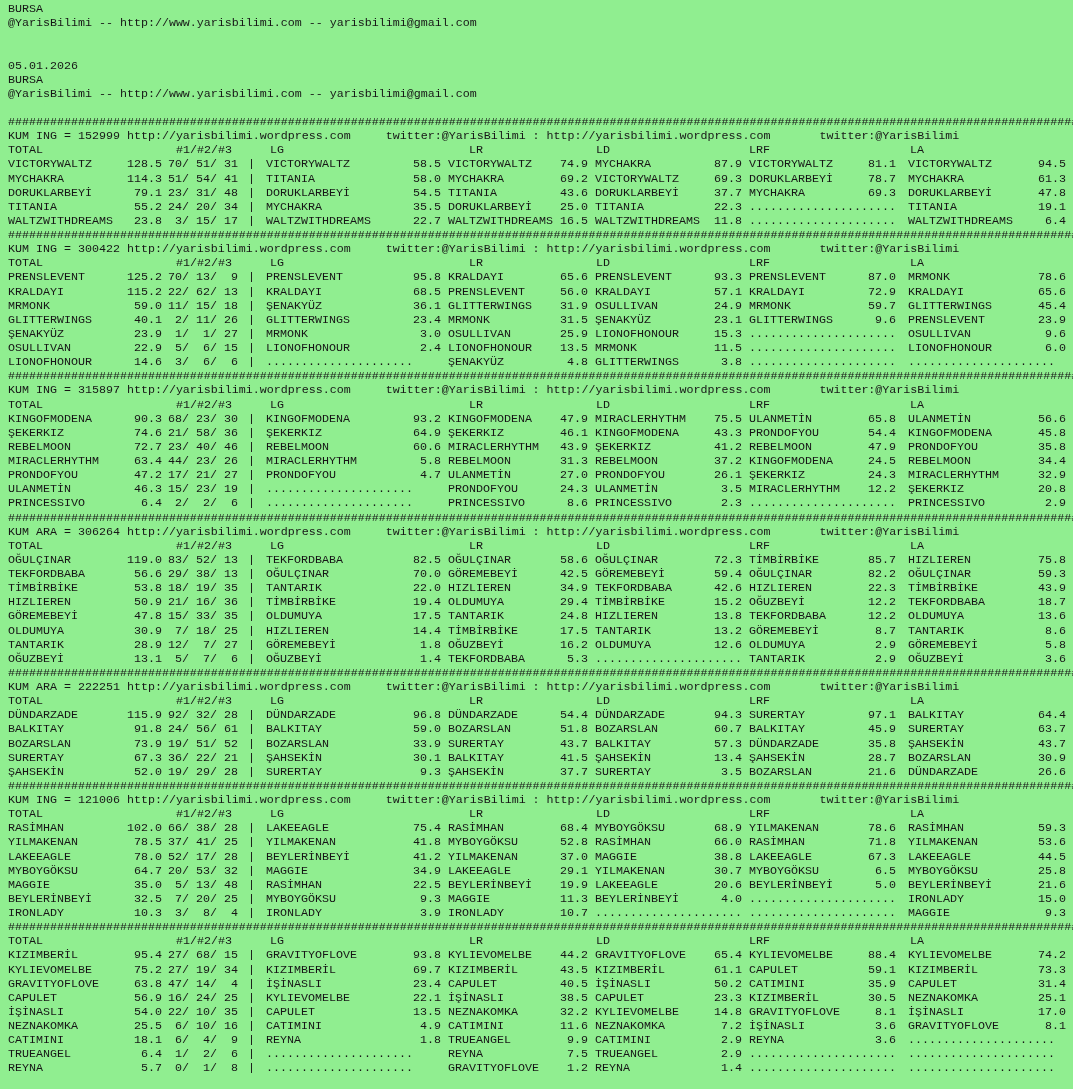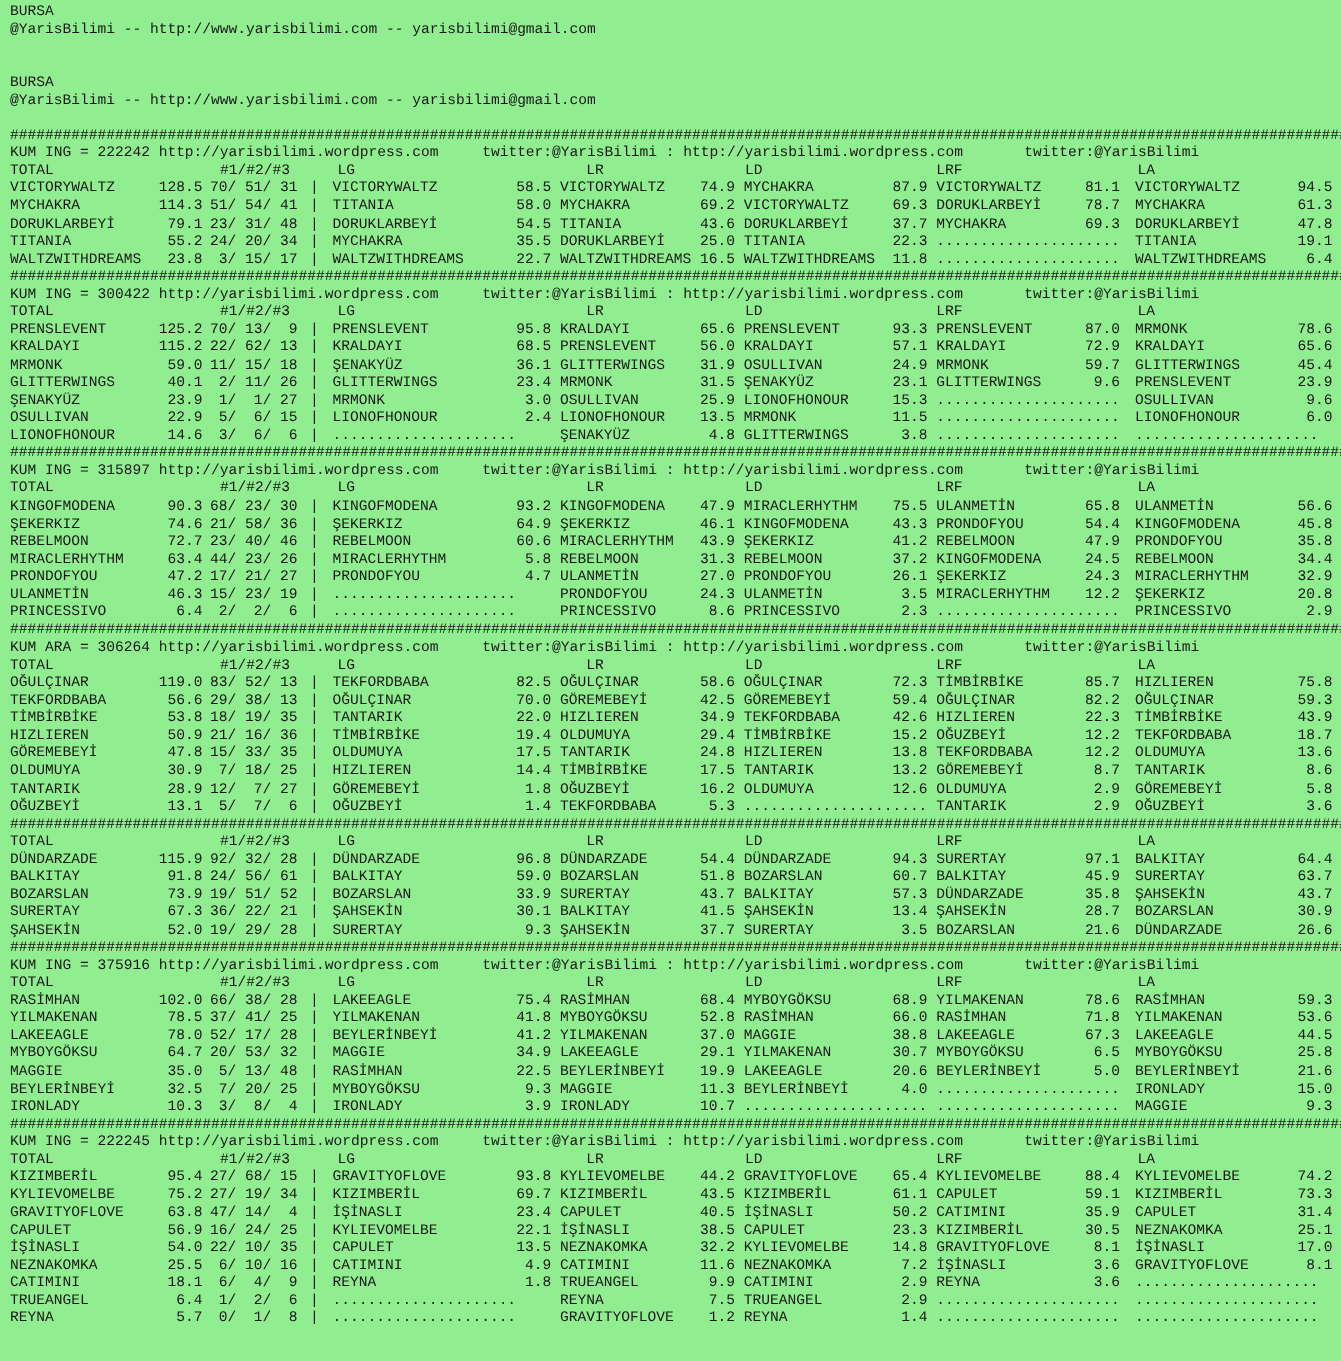--- a/index.html
+++ b/index.html
@@ -34,26 +34,27 @@
   .pipe{padding-left:10px;}
 </style>
 </head>
 <body>
 
 <div id="term">
   <div class="line">BURSA</div>
   <div class="line">@YarisBilimi -- http://www.yarisbilimi.com -- yarisbilimi@gmail.com</div>
   <div class="line"></div>
   <div class="line"></div>
+  <div class="line">05.01.2026</div>
   <div class="line">BURSA</div>
   <div class="line">@YarisBilimi -- http://www.yarisbilimi.com -- yarisbilimi@gmail.com</div>
   <div class="line"></div>
 
 <div class="line">##########################################################################################################################################################</div>
-    <div class="line">KUM ING = 222242 http://yarisbilimi.wordpress.com     twitter:@YarisBilimi : http://yarisbilimi.wordpress.com       twitter:@YarisBilimi</div>
+    <div class="line">KUM ING = 152999 http://yarisbilimi.wordpress.com     twitter:@YarisBilimi : http://yarisbilimi.wordpress.com       twitter:@YarisBilimi</div>
     <div class="line hdr"><span class="h-total">TOTAL</span><span class="h-counts">#1/#2/#3</span><span class="h-lg">LG</span><span class="h-lr">LR</span><span class="h-ld">LD</span><span class="h-lrf">LRF</span><span class="h-la">LA</span></div>
     <div class="line row"><span style="grid-area: 1 / 1;">VICTORYWALTZ</span><span class="right" style="grid-area: 1 / 2;">128.5</span><span class="right" style="grid-area: 1 / 3;">70/ 51/ 31</span><span class="pipe" style="grid-area: 1 / 4;">|</span><span style="grid-area: 1 / 5;">VICTORYWALTZ</span><span class="right" style="grid-area: 1 / 6;">58.5</span><span style="grid-area: 1 / 8;">VICTORYWALTZ</span><span class="right" style="grid-area: 1 / 9;">74.9</span><span style="grid-area: 1 / 11;">MYCHAKRA</span><span class="right" style="grid-area: 1 / 12;">87.9</span><span style="grid-area: 1 / 14;">VICTORYWALTZ</span><span class="right" style="grid-area: 1 / 15;">81.1</span><span style="grid-area: 1 / 17;">VICTORYWALTZ</span><span class="right" style="grid-area: 1 / 18;">94.5</span></div>
     <div class="line row"><span style="grid-area: 1 / 1;">MYCHAKRA</span><span class="right" style="grid-area: 1 / 2;">114.3</span><span class="right" style="grid-area: 1 / 3;">51/ 54/ 41</span><span class="pipe" style="grid-area: 1 / 4;">|</span><span style="grid-area: 1 / 5;">TITANIA</span><span class="right" style="grid-area: 1 / 6;">58.0</span><span style="grid-area: 1 / 8;">MYCHAKRA</span><span class="right" style="grid-area: 1 / 9;">69.2</span><span style="grid-area: 1 / 11;">VICTORYWALTZ</span><span class="right" style="grid-area: 1 / 12;">69.3</span><span style="grid-area: 1 / 14;">DORUKLARBEYİ</span><span class="right" style="grid-area: 1 / 15;">78.7</span><span style="grid-area: 1 / 17;">MYCHAKRA</span><span class="right" style="grid-area: 1 / 18;">61.3</span></div>
     <div class="line row"><span style="grid-area: 1 / 1;">DORUKLARBEYİ</span><span class="right" style="grid-area: 1 / 2;">79.1</span><span class="right" style="grid-area: 1 / 3;">23/ 31/ 48</span><span class="pipe" style="grid-area: 1 / 4;">|</span><span style="grid-area: 1 / 5;">DORUKLARBEYİ</span><span class="right" style="grid-area: 1 / 6;">54.5</span><span style="grid-area: 1 / 8;">TITANIA</span><span class="right" style="grid-area: 1 / 9;">43.6</span><span style="grid-area: 1 / 11;">DORUKLARBEYİ</span><span class="right" style="grid-area: 1 / 12;">37.7</span><span style="grid-area: 1 / 14;">MYCHAKRA</span><span class="right" style="grid-area: 1 / 15;">69.3</span><span style="grid-area: 1 / 17;">DORUKLARBEYİ</span><span class="right" style="grid-area: 1 / 18;">47.8</span></div>
     <div class="line row"><span style="grid-area: 1 / 1;">TITANIA</span><span class="right" style="grid-area: 1 / 2;">55.2</span><span class="right" style="grid-area: 1 / 3;">24/ 20/ 34</span><span class="pipe" style="grid-area: 1 / 4;">|</span><span style="grid-area: 1 / 5;">MYCHAKRA</span><span class="right" style="grid-area: 1 / 6;">35.5</span><span style="grid-area: 1 / 8;">DORUKLARBEYİ</span><span class="right" style="grid-area: 1 / 9;">25.0</span><span style="grid-area: 1 / 11;">TITANIA</span><span class="right" style="grid-area: 1 / 12;">22.3</span><span style="grid-area: 1 / 14 / auto / span 2;">.....................</span><span style="grid-area: 1 / 17;">TITANIA</span><span class="right" style="grid-area: 1 / 18;">19.1</span></div>
     <div class="line row"><span style="grid-area: 1 / 1;">WALTZWITHDREAMS</span><span class="right" style="grid-area: 1 / 2;">23.8</span><span class="right" style="grid-area: 1 / 3;"> 3/ 15/ 17</span><span class="pipe" style="grid-area: 1 / 4;">|</span><span style="grid-area: 1 / 5;">WALTZWITHDREAMS</span><span class="right" style="grid-area: 1 / 6;">22.7</span><span style="grid-area: 1 / 8;">WALTZWITHDREAMS</span><span class="right" style="grid-area: 1 / 9;">16.5</span><span style="grid-area: 1 / 11;">WALTZWITHDREAMS</span><span class="right" style="grid-area: 1 / 12;">11.8</span><span style="grid-area: 1 / 14 / auto / span 2;">.....................</span><span style="grid-area: 1 / 17;">WALTZWITHDREAMS</span><span class="right" style="grid-area: 1 / 18;">6.4</span></div>
     <div class="line">##########################################################################################################################################################</div>
     <div class="line">KUM ING = 300422 http://yarisbilimi.wordpress.com     twitter:@YarisBilimi : http://yarisbilimi.wordpress.com       twitter:@YarisBilimi</div>
     <div class="line hdr"><span class="h-total">TOTAL</span><span class="h-counts">#1/#2/#3</span><span class="h-lg">LG</span><span class="h-lr">LR</span><span class="h-ld">LD</span><span class="h-lrf">LRF</span><span class="h-la">LA</span></div>
     <div class="line row"><span style="grid-area: 1 / 1;">PRENSLEVENT</span><span class="right" style="grid-area: 1 / 2;">125.2</span><span class="right" style="grid-area: 1 / 3;">70/ 13/  9</span><span class="pipe" style="grid-area: 1 / 4;">|</span><span style="grid-area: 1 / 5;">PRENSLEVENT</span><span class="right" style="grid-area: 1 / 6;">95.8</span><span style="grid-area: 1 / 8;">KRALDAYI</span><span class="right" style="grid-area: 1 / 9;">65.6</span><span style="grid-area: 1 / 11;">PRENSLEVENT</span><span class="right" style="grid-area: 1 / 12;">93.3</span><span style="grid-area: 1 / 14;">PRENSLEVENT</span><span class="right" style="grid-area: 1 / 15;">87.0</span><span style="grid-area: 1 / 17;">MRMONK</span><span class="right" style="grid-area: 1 / 18;">78.6</span></div>
@@ -78,38 +79,38 @@
     <div class="line hdr"><span class="h-total">TOTAL</span><span class="h-counts">#1/#2/#3</span><span class="h-lg">LG</span><span class="h-lr">LR</span><span class="h-ld">LD</span><span class="h-lrf">LRF</span><span class="h-la">LA</span></div>
     <div class="line row"><span style="grid-area: 1 / 1;">OĞULÇINAR</span><span class="right" style="grid-area: 1 / 2;">119.0</span><span class="right" style="grid-area: 1 / 3;">83/ 52/ 13</span><span class="pipe" style="grid-area: 1 / 4;">|</span><span style="grid-area: 1 / 5;">TEKFORDBABA</span><span class="right" style="grid-area: 1 / 6;">82.5</span><span style="grid-area: 1 / 8;">OĞULÇINAR</span><span class="right" style="grid-area: 1 / 9;">58.6</span><span style="grid-area: 1 / 11;">OĞULÇINAR</span><span class="right" style="grid-area: 1 / 12;">72.3</span><span style="grid-area: 1 / 14;">TİMBİRBİKE</span><span class="right" style="grid-area: 1 / 15;">85.7</span><span style="grid-area: 1 / 17;">HIZLIEREN</span><span class="right" style="grid-area: 1 / 18;">75.8</span></div>
     <div class="line row"><span style="grid-area: 1 / 1;">TEKFORDBABA</span><span class="right" style="grid-area: 1 / 2;">56.6</span><span class="right" style="grid-area: 1 / 3;">29/ 38/ 13</span><span class="pipe" style="grid-area: 1 / 4;">|</span><span style="grid-area: 1 / 5;">OĞULÇINAR</span><span class="right" style="grid-area: 1 / 6;">70.0</span><span style="grid-area: 1 / 8;">GÖREMEBEYİ</span><span class="right" style="grid-area: 1 / 9;">42.5</span><span style="grid-area: 1 / 11;">GÖREMEBEYİ</span><span class="right" style="grid-area: 1 / 12;">59.4</span><span style="grid-area: 1 / 14;">OĞULÇINAR</span><span class="right" style="grid-area: 1 / 15;">82.2</span><span style="grid-area: 1 / 17;">OĞULÇINAR</span><span class="right" style="grid-area: 1 / 18;">59.3</span></div>
     <div class="line row"><span style="grid-area: 1 / 1;">TİMBİRBİKE</span><span class="right" style="grid-area: 1 / 2;">53.8</span><span class="right" style="grid-area: 1 / 3;">18/ 19/ 35</span><span class="pipe" style="grid-area: 1 / 4;">|</span><span style="grid-area: 1 / 5;">TANTARIK</span><span class="right" style="grid-area: 1 / 6;">22.0</span><span style="grid-area: 1 / 8;">HIZLIEREN</span><span class="right" style="grid-area: 1 / 9;">34.9</span><span style="grid-area: 1 / 11;">TEKFORDBABA</span><span class="right" style="grid-area: 1 / 12;">42.6</span><span style="grid-area: 1 / 14;">HIZLIEREN</span><span class="right" style="grid-area: 1 / 15;">22.3</span><span style="grid-area: 1 / 17;">TİMBİRBİKE</span><span class="right" style="grid-area: 1 / 18;">43.9</span></div>
     <div class="line row"><span style="grid-area: 1 / 1;">HIZLIEREN</span><span class="right" style="grid-area: 1 / 2;">50.9</span><span class="right" style="grid-area: 1 / 3;">21/ 16/ 36</span><span class="pipe" style="grid-area: 1 / 4;">|</span><span style="grid-area: 1 / 5;">TİMBİRBİKE</span><span class="right" style="grid-area: 1 / 6;">19.4</span><span style="grid-area: 1 / 8;">OLDUMUYA</span><span class="right" style="grid-area: 1 / 9;">29.4</span><span style="grid-area: 1 / 11;">TİMBİRBİKE</span><span class="right" style="grid-area: 1 / 12;">15.2</span><span style="grid-area: 1 / 14;">OĞUZBEYİ</span><span class="right" style="grid-area: 1 / 15;">12.2</span><span style="grid-area: 1 / 17;">TEKFORDBABA</span><span class="right" style="grid-area: 1 / 18;">18.7</span></div>
     <div class="line row"><span style="grid-area: 1 / 1;">GÖREMEBEYİ</span><span class="right" style="grid-area: 1 / 2;">47.8</span><span class="right" style="grid-area: 1 / 3;">15/ 33/ 35</span><span class="pipe" style="grid-area: 1 / 4;">|</span><span style="grid-area: 1 / 5;">OLDUMUYA</span><span class="right" style="grid-area: 1 / 6;">17.5</span><span style="grid-area: 1 / 8;">TANTARIK</span><span class="right" style="grid-area: 1 / 9;">24.8</span><span style="grid-area: 1 / 11;">HIZLIEREN</span><span class="right" style="grid-area: 1 / 12;">13.8</span><span style="grid-area: 1 / 14;">TEKFORDBABA</span><span class="right" style="grid-area: 1 / 15;">12.2</span><span style="grid-area: 1 / 17;">OLDUMUYA</span><span class="right" style="grid-area: 1 / 18;">13.6</span></div>
     <div class="line row"><span style="grid-area: 1 / 1;">OLDUMUYA</span><span class="right" style="grid-area: 1 / 2;">30.9</span><span class="right" style="grid-area: 1 / 3;"> 7/ 18/ 25</span><span class="pipe" style="grid-area: 1 / 4;">|</span><span style="grid-area: 1 / 5;">HIZLIEREN</span><span class="right" style="grid-area: 1 / 6;">14.4</span><span style="grid-area: 1 / 8;">TİMBİRBİKE</span><span class="right" style="grid-area: 1 / 9;">17.5</span><span style="grid-area: 1 / 11;">TANTARIK</span><span class="right" style="grid-area: 1 / 12;">13.2</span><span style="grid-area: 1 / 14;">GÖREMEBEYİ</span><span class="right" style="grid-area: 1 / 15;">8.7</span><span style="grid-area: 1 / 17;">TANTARIK</span><span class="right" style="grid-area: 1 / 18;">8.6</span></div>
     <div class="line row"><span style="grid-area: 1 / 1;">TANTARIK</span><span class="right" style="grid-area: 1 / 2;">28.9</span><span class="right" style="grid-area: 1 / 3;">12/  7/ 27</span><span class="pipe" style="grid-area: 1 / 4;">|</span><span style="grid-area: 1 / 5;">GÖREMEBEYİ</span><span class="right" style="grid-area: 1 / 6;">1.8</span><span style="grid-area: 1 / 8;">OĞUZBEYİ</span><span class="right" style="grid-area: 1 / 9;">16.2</span><span style="grid-area: 1 / 11;">OLDUMUYA</span><span class="right" style="grid-area: 1 / 12;">12.6</span><span style="grid-area: 1 / 14;">OLDUMUYA</span><span class="right" style="grid-area: 1 / 15;">2.9</span><span style="grid-area: 1 / 17;">GÖREMEBEYİ</span><span class="right" style="grid-area: 1 / 18;">5.8</span></div>
     <div class="line row"><span style="grid-area: 1 / 1;">OĞUZBEYİ</span><span class="right" style="grid-area: 1 / 2;">13.1</span><span class="right" style="grid-area: 1 / 3;"> 5/  7/  6</span><span class="pipe" style="grid-area: 1 / 4;">|</span><span style="grid-area: 1 / 5;">OĞUZBEYİ</span><span class="right" style="grid-area: 1 / 6;">1.4</span><span style="grid-area: 1 / 8;">TEKFORDBABA</span><span class="right" style="grid-area: 1 / 9;">5.3</span><span style="grid-area: 1 / 11 / auto / span 2;">.....................</span><span style="grid-area: 1 / 14;">TANTARIK</span><span class="right" style="grid-area: 1 / 15;">2.9</span><span style="grid-area: 1 / 17;">OĞUZBEYİ</span><span class="right" style="grid-area: 1 / 18;">3.6</span></div>
     <div class="line">##########################################################################################################################################################</div>
+    <div class="line">KUM ARA = 222251 http://yarisbilimi.wordpress.com     twitter:@YarisBilimi : http://yarisbilimi.wordpress.com       twitter:@YarisBilimi</div>
     <div class="line hdr"><span class="h-total">TOTAL</span><span class="h-counts">#1/#2/#3</span><span class="h-lg">LG</span><span class="h-lr">LR</span><span class="h-ld">LD</span><span class="h-lrf">LRF</span><span class="h-la">LA</span></div>
     <div class="line row"><span style="grid-area: 1 / 1;">DÜNDARZADE</span><span class="right" style="grid-area: 1 / 2;">115.9</span><span class="right" style="grid-area: 1 / 3;">92/ 32/ 28</span><span class="pipe" style="grid-area: 1 / 4;">|</span><span style="grid-area: 1 / 5;">DÜNDARZADE</span><span class="right" style="grid-area: 1 / 6;">96.8</span><span style="grid-area: 1 / 8;">DÜNDARZADE</span><span class="right" style="grid-area: 1 / 9;">54.4</span><span style="grid-area: 1 / 11;">DÜNDARZADE</span><span class="right" style="grid-area: 1 / 12;">94.3</span><span style="grid-area: 1 / 14;">SURERTAY</span><span class="right" style="grid-area: 1 / 15;">97.1</span><span style="grid-area: 1 / 17;">BALKITAY</span><span class="right" style="grid-area: 1 / 18;">64.4</span></div>
     <div class="line row"><span style="grid-area: 1 / 1;">BALKITAY</span><span class="right" style="grid-area: 1 / 2;">91.8</span><span class="right" style="grid-area: 1 / 3;">24/ 56/ 61</span><span class="pipe" style="grid-area: 1 / 4;">|</span><span style="grid-area: 1 / 5;">BALKITAY</span><span class="right" style="grid-area: 1 / 6;">59.0</span><span style="grid-area: 1 / 8;">BOZARSLAN</span><span class="right" style="grid-area: 1 / 9;">51.8</span><span style="grid-area: 1 / 11;">BOZARSLAN</span><span class="right" style="grid-area: 1 / 12;">60.7</span><span style="grid-area: 1 / 14;">BALKITAY</span><span class="right" style="grid-area: 1 / 15;">45.9</span><span style="grid-area: 1 / 17;">SURERTAY</span><span class="right" style="grid-area: 1 / 18;">63.7</span></div>
     <div class="line row"><span style="grid-area: 1 / 1;">BOZARSLAN</span><span class="right" style="grid-area: 1 / 2;">73.9</span><span class="right" style="grid-area: 1 / 3;">19/ 51/ 52</span><span class="pipe" style="grid-area: 1 / 4;">|</span><span style="grid-area: 1 / 5;">BOZARSLAN</span><span class="right" style="grid-area: 1 / 6;">33.9</span><span style="grid-area: 1 / 8;">SURERTAY</span><span class="right" style="grid-area: 1 / 9;">43.7</span><span style="grid-area: 1 / 11;">BALKITAY</span><span class="right" style="grid-area: 1 / 12;">57.3</span><span style="grid-area: 1 / 14;">DÜNDARZADE</span><span class="right" style="grid-area: 1 / 15;">35.8</span><span style="grid-area: 1 / 17;">ŞAHSEKİN</span><span class="right" style="grid-area: 1 / 18;">43.7</span></div>
     <div class="line row"><span style="grid-area: 1 / 1;">SURERTAY</span><span class="right" style="grid-area: 1 / 2;">67.3</span><span class="right" style="grid-area: 1 / 3;">36/ 22/ 21</span><span class="pipe" style="grid-area: 1 / 4;">|</span><span style="grid-area: 1 / 5;">ŞAHSEKİN</span><span class="right" style="grid-area: 1 / 6;">30.1</span><span style="grid-area: 1 / 8;">BALKITAY</span><span class="right" style="grid-area: 1 / 9;">41.5</span><span style="grid-area: 1 / 11;">ŞAHSEKİN</span><span class="right" style="grid-area: 1 / 12;">13.4</span><span style="grid-area: 1 / 14;">ŞAHSEKİN</span><span class="right" style="grid-area: 1 / 15;">28.7</span><span style="grid-area: 1 / 17;">BOZARSLAN</span><span class="right" style="grid-area: 1 / 18;">30.9</span></div>
     <div class="line row"><span style="grid-area: 1 / 1;">ŞAHSEKİN</span><span class="right" style="grid-area: 1 / 2;">52.0</span><span class="right" style="grid-area: 1 / 3;">19/ 29/ 28</span><span class="pipe" style="grid-area: 1 / 4;">|</span><span style="grid-area: 1 / 5;">SURERTAY</span><span class="right" style="grid-area: 1 / 6;">9.3</span><span style="grid-area: 1 / 8;">ŞAHSEKİN</span><span class="right" style="grid-area: 1 / 9;">37.7</span><span style="grid-area: 1 / 11;">SURERTAY</span><span class="right" style="grid-area: 1 / 12;">3.5</span><span style="grid-area: 1 / 14;">BOZARSLAN</span><span class="right" style="grid-area: 1 / 15;">21.6</span><span style="grid-area: 1 / 17;">DÜNDARZADE</span><span class="right" style="grid-area: 1 / 18;">26.6</span></div>
     <div class="line">##########################################################################################################################################################</div>
-    <div class="line">KUM ING = 375916 http://yarisbilimi.wordpress.com     twitter:@YarisBilimi : http://yarisbilimi.wordpress.com       twitter:@YarisBilimi</div>
+    <div class="line">KUM ING = 121006 http://yarisbilimi.wordpress.com     twitter:@YarisBilimi : http://yarisbilimi.wordpress.com       twitter:@YarisBilimi</div>
     <div class="line hdr"><span class="h-total">TOTAL</span><span class="h-counts">#1/#2/#3</span><span class="h-lg">LG</span><span class="h-lr">LR</span><span class="h-ld">LD</span><span class="h-lrf">LRF</span><span class="h-la">LA</span></div>
     <div class="line row"><span style="grid-area: 1 / 1;">RASİMHAN</span><span class="right" style="grid-area: 1 / 2;">102.0</span><span class="right" style="grid-area: 1 / 3;">66/ 38/ 28</span><span class="pipe" style="grid-area: 1 / 4;">|</span><span style="grid-area: 1 / 5;">LAKEEAGLE</span><span class="right" style="grid-area: 1 / 6;">75.4</span><span style="grid-area: 1 / 8;">RASİMHAN</span><span class="right" style="grid-area: 1 / 9;">68.4</span><span style="grid-area: 1 / 11;">MYBOYGÖKSU</span><span class="right" style="grid-area: 1 / 12;">68.9</span><span style="grid-area: 1 / 14;">YILMAKENAN</span><span class="right" style="grid-area: 1 / 15;">78.6</span><span style="grid-area: 1 / 17;">RASİMHAN</span><span class="right" style="grid-area: 1 / 18;">59.3</span></div>
     <div class="line row"><span style="grid-area: 1 / 1;">YILMAKENAN</span><span class="right" style="grid-area: 1 / 2;">78.5</span><span class="right" style="grid-area: 1 / 3;">37/ 41/ 25</span><span class="pipe" style="grid-area: 1 / 4;">|</span><span style="grid-area: 1 / 5;">YILMAKENAN</span><span class="right" style="grid-area: 1 / 6;">41.8</span><span style="grid-area: 1 / 8;">MYBOYGÖKSU</span><span class="right" style="grid-area: 1 / 9;">52.8</span><span style="grid-area: 1 / 11;">RASİMHAN</span><span class="right" style="grid-area: 1 / 12;">66.0</span><span style="grid-area: 1 / 14;">RASİMHAN</span><span class="right" style="grid-area: 1 / 15;">71.8</span><span style="grid-area: 1 / 17;">YILMAKENAN</span><span class="right" style="grid-area: 1 / 18;">53.6</span></div>
     <div class="line row"><span style="grid-area: 1 / 1;">LAKEEAGLE</span><span class="right" style="grid-area: 1 / 2;">78.0</span><span class="right" style="grid-area: 1 / 3;">52/ 17/ 28</span><span class="pipe" style="grid-area: 1 / 4;">|</span><span style="grid-area: 1 / 5;">BEYLERİNBEYİ</span><span class="right" style="grid-area: 1 / 6;">41.2</span><span style="grid-area: 1 / 8;">YILMAKENAN</span><span class="right" style="grid-area: 1 / 9;">37.0</span><span style="grid-area: 1 / 11;">MAGGIE</span><span class="right" style="grid-area: 1 / 12;">38.8</span><span style="grid-area: 1 / 14;">LAKEEAGLE</span><span class="right" style="grid-area: 1 / 15;">67.3</span><span style="grid-area: 1 / 17;">LAKEEAGLE</span><span class="right" style="grid-area: 1 / 18;">44.5</span></div>
     <div class="line row"><span style="grid-area: 1 / 1;">MYBOYGÖKSU</span><span class="right" style="grid-area: 1 / 2;">64.7</span><span class="right" style="grid-area: 1 / 3;">20/ 53/ 32</span><span class="pipe" style="grid-area: 1 / 4;">|</span><span style="grid-area: 1 / 5;">MAGGIE</span><span class="right" style="grid-area: 1 / 6;">34.9</span><span style="grid-area: 1 / 8;">LAKEEAGLE</span><span class="right" style="grid-area: 1 / 9;">29.1</span><span style="grid-area: 1 / 11;">YILMAKENAN</span><span class="right" style="grid-area: 1 / 12;">30.7</span><span style="grid-area: 1 / 14;">MYBOYGÖKSU</span><span class="right" style="grid-area: 1 / 15;">6.5</span><span style="grid-area: 1 / 17;">MYBOYGÖKSU</span><span class="right" style="grid-area: 1 / 18;">25.8</span></div>
     <div class="line row"><span style="grid-area: 1 / 1;">MAGGIE</span><span class="right" style="grid-area: 1 / 2;">35.0</span><span class="right" style="grid-area: 1 / 3;"> 5/ 13/ 48</span><span class="pipe" style="grid-area: 1 / 4;">|</span><span style="grid-area: 1 / 5;">RASİMHAN</span><span class="right" style="grid-area: 1 / 6;">22.5</span><span style="grid-area: 1 / 8;">BEYLERİNBEYİ</span><span class="right" style="grid-area: 1 / 9;">19.9</span><span style="grid-area: 1 / 11;">LAKEEAGLE</span><span class="right" style="grid-area: 1 / 12;">20.6</span><span style="grid-area: 1 / 14;">BEYLERİNBEYİ</span><span class="right" style="grid-area: 1 / 15;">5.0</span><span style="grid-area: 1 / 17;">BEYLERİNBEYİ</span><span class="right" style="grid-area: 1 / 18;">21.6</span></div>
     <div class="line row"><span style="grid-area: 1 / 1;">BEYLERİNBEYİ</span><span class="right" style="grid-area: 1 / 2;">32.5</span><span class="right" style="grid-area: 1 / 3;"> 7/ 20/ 25</span><span class="pipe" style="grid-area: 1 / 4;">|</span><span style="grid-area: 1 / 5;">MYBOYGÖKSU</span><span class="right" style="grid-area: 1 / 6;">9.3</span><span style="grid-area: 1 / 8;">MAGGIE</span><span class="right" style="grid-area: 1 / 9;">11.3</span><span style="grid-area: 1 / 11;">BEYLERİNBEYİ</span><span class="right" style="grid-area: 1 / 12;">4.0</span><span style="grid-area: 1 / 14 / auto / span 2;">.....................</span><span style="grid-area: 1 / 17;">IRONLADY</span><span class="right" style="grid-area: 1 / 18;">15.0</span></div>
     <div class="line row"><span style="grid-area: 1 / 1;">IRONLADY</span><span class="right" style="grid-area: 1 / 2;">10.3</span><span class="right" style="grid-area: 1 / 3;"> 3/  8/  4</span><span class="pipe" style="grid-area: 1 / 4;">|</span><span style="grid-area: 1 / 5;">IRONLADY</span><span class="right" style="grid-area: 1 / 6;">3.9</span><span style="grid-area: 1 / 8;">IRONLADY</span><span class="right" style="grid-area: 1 / 9;">10.7</span><span style="grid-area: 1 / 11 / auto / span 2;">.....................</span><span style="grid-area: 1 / 14 / auto / span 2;">.....................</span><span style="grid-area: 1 / 17;">MAGGIE</span><span class="right" style="grid-area: 1 / 18;">9.3</span></div>
     <div class="line">##########################################################################################################################################################</div>
-    <div class="line">KUM ING = 222245 http://yarisbilimi.wordpress.com     twitter:@YarisBilimi : http://yarisbilimi.wordpress.com       twitter:@YarisBilimi</div>
     <div class="line hdr"><span class="h-total">TOTAL</span><span class="h-counts">#1/#2/#3</span><span class="h-lg">LG</span><span class="h-lr">LR</span><span class="h-ld">LD</span><span class="h-lrf">LRF</span><span class="h-la">LA</span></div>
     <div class="line row"><span style="grid-area: 1 / 1;">KIZIMBERİL</span><span class="right" style="grid-area: 1 / 2;">95.4</span><span class="right" style="grid-area: 1 / 3;">27/ 68/ 15</span><span class="pipe" style="grid-area: 1 / 4;">|</span><span style="grid-area: 1 / 5;">GRAVITYOFLOVE</span><span class="right" style="grid-area: 1 / 6;">93.8</span><span style="grid-area: 1 / 8;">KYLIEVOMELBE</span><span class="right" style="grid-area: 1 / 9;">44.2</span><span style="grid-area: 1 / 11;">GRAVITYOFLOVE</span><span class="right" style="grid-area: 1 / 12;">65.4</span><span style="grid-area: 1 / 14;">KYLIEVOMELBE</span><span class="right" style="grid-area: 1 / 15;">88.4</span><span style="grid-area: 1 / 17;">KYLIEVOMELBE</span><span class="right" style="grid-area: 1 / 18;">74.2</span></div>
     <div class="line row"><span style="grid-area: 1 / 1;">KYLIEVOMELBE</span><span class="right" style="grid-area: 1 / 2;">75.2</span><span class="right" style="grid-area: 1 / 3;">27/ 19/ 34</span><span class="pipe" style="grid-area: 1 / 4;">|</span><span style="grid-area: 1 / 5;">KIZIMBERİL</span><span class="right" style="grid-area: 1 / 6;">69.7</span><span style="grid-area: 1 / 8;">KIZIMBERİL</span><span class="right" style="grid-area: 1 / 9;">43.5</span><span style="grid-area: 1 / 11;">KIZIMBERİL</span><span class="right" style="grid-area: 1 / 12;">61.1</span><span style="grid-area: 1 / 14;">CAPULET</span><span class="right" style="grid-area: 1 / 15;">59.1</span><span style="grid-area: 1 / 17;">KIZIMBERİL</span><span class="right" style="grid-area: 1 / 18;">73.3</span></div>
     <div class="line row"><span style="grid-area: 1 / 1;">GRAVITYOFLOVE</span><span class="right" style="grid-area: 1 / 2;">63.8</span><span class="right" style="grid-area: 1 / 3;">47/ 14/  4</span><span class="pipe" style="grid-area: 1 / 4;">|</span><span style="grid-area: 1 / 5;">İŞİNASLI</span><span class="right" style="grid-area: 1 / 6;">23.4</span><span style="grid-area: 1 / 8;">CAPULET</span><span class="right" style="grid-area: 1 / 9;">40.5</span><span style="grid-area: 1 / 11;">İŞİNASLI</span><span class="right" style="grid-area: 1 / 12;">50.2</span><span style="grid-area: 1 / 14;">CATIMINI</span><span class="right" style="grid-area: 1 / 15;">35.9</span><span style="grid-area: 1 / 17;">CAPULET</span><span class="right" style="grid-area: 1 / 18;">31.4</span></div>
     <div class="line row"><span style="grid-area: 1 / 1;">CAPULET</span><span class="right" style="grid-area: 1 / 2;">56.9</span><span class="right" style="grid-area: 1 / 3;">16/ 24/ 25</span><span class="pipe" style="grid-area: 1 / 4;">|</span><span style="grid-area: 1 / 5;">KYLIEVOMELBE</span><span class="right" style="grid-area: 1 / 6;">22.1</span><span style="grid-area: 1 / 8;">İŞİNASLI</span><span class="right" style="grid-area: 1 / 9;">38.5</span><span style="grid-area: 1 / 11;">CAPULET</span><span class="right" style="grid-area: 1 / 12;">23.3</span><span style="grid-area: 1 / 14;">KIZIMBERİL</span><span class="right" style="grid-area: 1 / 15;">30.5</span><span style="grid-area: 1 / 17;">NEZNAKOMKA</span><span class="right" style="grid-area: 1 / 18;">25.1</span></div>
     <div class="line row"><span style="grid-area: 1 / 1;">İŞİNASLI</span><span class="right" style="grid-area: 1 / 2;">54.0</span><span class="right" style="grid-area: 1 / 3;">22/ 10/ 35</span><span class="pipe" style="grid-area: 1 / 4;">|</span><span style="grid-area: 1 / 5;">CAPULET</span><span class="right" style="grid-area: 1 / 6;">13.5</span><span style="grid-area: 1 / 8;">NEZNAKOMKA</span><span class="right" style="grid-area: 1 / 9;">32.2</span><span style="grid-area: 1 / 11;">KYLIEVOMELBE</span><span class="right" style="grid-area: 1 / 12;">14.8</span><span style="grid-area: 1 / 14;">GRAVITYOFLOVE</span><span class="right" style="grid-area: 1 / 15;">8.1</span><span style="grid-area: 1 / 17;">İŞİNASLI</span><span class="right" style="grid-area: 1 / 18;">17.0</span></div>
     <div class="line row"><span style="grid-area: 1 / 1;">NEZNAKOMKA</span><span class="right" style="grid-area: 1 / 2;">25.5</span><span class="right" style="grid-area: 1 / 3;"> 6/ 10/ 16</span><span class="pipe" style="grid-area: 1 / 4;">|</span><span style="grid-area: 1 / 5;">CATIMINI</span><span class="right" style="grid-area: 1 / 6;">4.9</span><span style="grid-area: 1 / 8;">CATIMINI</span><span class="right" style="grid-area: 1 / 9;">11.6</span><span style="grid-area: 1 / 11;">NEZNAKOMKA</span><span class="right" style="grid-area: 1 / 12;">7.2</span><span style="grid-area: 1 / 14;">İŞİNASLI</span><span class="right" style="grid-area: 1 / 15;">3.6</span><span style="grid-area: 1 / 17;">GRAVITYOFLOVE</span><span class="right" style="grid-area: 1 / 18;">8.1</span></div>
     <div class="line row"><span style="grid-area: 1 / 1;">CATIMINI</span><span class="right" style="grid-area: 1 / 2;">18.1</span><span class="right" style="grid-area: 1 / 3;"> 6/  4/  9</span><span class="pipe" style="grid-area: 1 / 4;">|</span><span style="grid-area: 1 / 5;">REYNA</span><span class="right" style="grid-area: 1 / 6;">1.8</span><span style="grid-area: 1 / 8;">TRUEANGEL</span><span class="right" style="grid-area: 1 / 9;">9.9</span><span style="grid-area: 1 / 11;">CATIMINI</span><span class="right" style="grid-area: 1 / 12;">2.9</span><span style="grid-area: 1 / 14;">REYNA</span><span class="right" style="grid-area: 1 / 15;">3.6</span><span style="grid-area: 1 / 17 / auto / span 2;">.....................</span></div>
     <div class="line row"><span style="grid-area: 1 / 1;">TRUEANGEL</span><span class="right" style="grid-area: 1 / 2;">6.4</span><span class="right" style="grid-area: 1 / 3;"> 1/  2/  6</span><span class="pipe" style="grid-area: 1 / 4;">|</span><span style="grid-area: 1 / 5 / auto / span 2;">.....................</span><span style="grid-area: 1 / 8;">REYNA</span><span class="right" style="grid-area: 1 / 9;">7.5</span><span style="grid-area: 1 / 11;">TRUEANGEL</span><span class="right" style="grid-area: 1 / 12;">2.9</span><span style="grid-area: 1 / 14 / auto / span 2;">.....................</span><span style="grid-area: 1 / 17 / auto / span 2;">.....................</span></div>
     <div class="line row"><span style="grid-area: 1 / 1;">REYNA</span><span class="right" style="grid-area: 1 / 2;">5.7</span><span class="right" style="grid-area: 1 / 3;"> 0/  1/  8</span><span class="pipe" style="grid-area: 1 / 4;">|</span><span style="grid-area: 1 / 5 / auto / span 2;">.....................</span><span style="grid-area: 1 / 8;">GRAVITYOFLOVE</span><span class="right" style="grid-area: 1 / 9;">1.2</span><span style="grid-area: 1 / 11;">REYNA</span><span class="right" style="grid-area: 1 / 12;">1.4</span><span style="grid-area: 1 / 14 / auto / span 2;">.....................</span><span style="grid-area: 1 / 17 / auto / span 2;">.....................</span></div>

